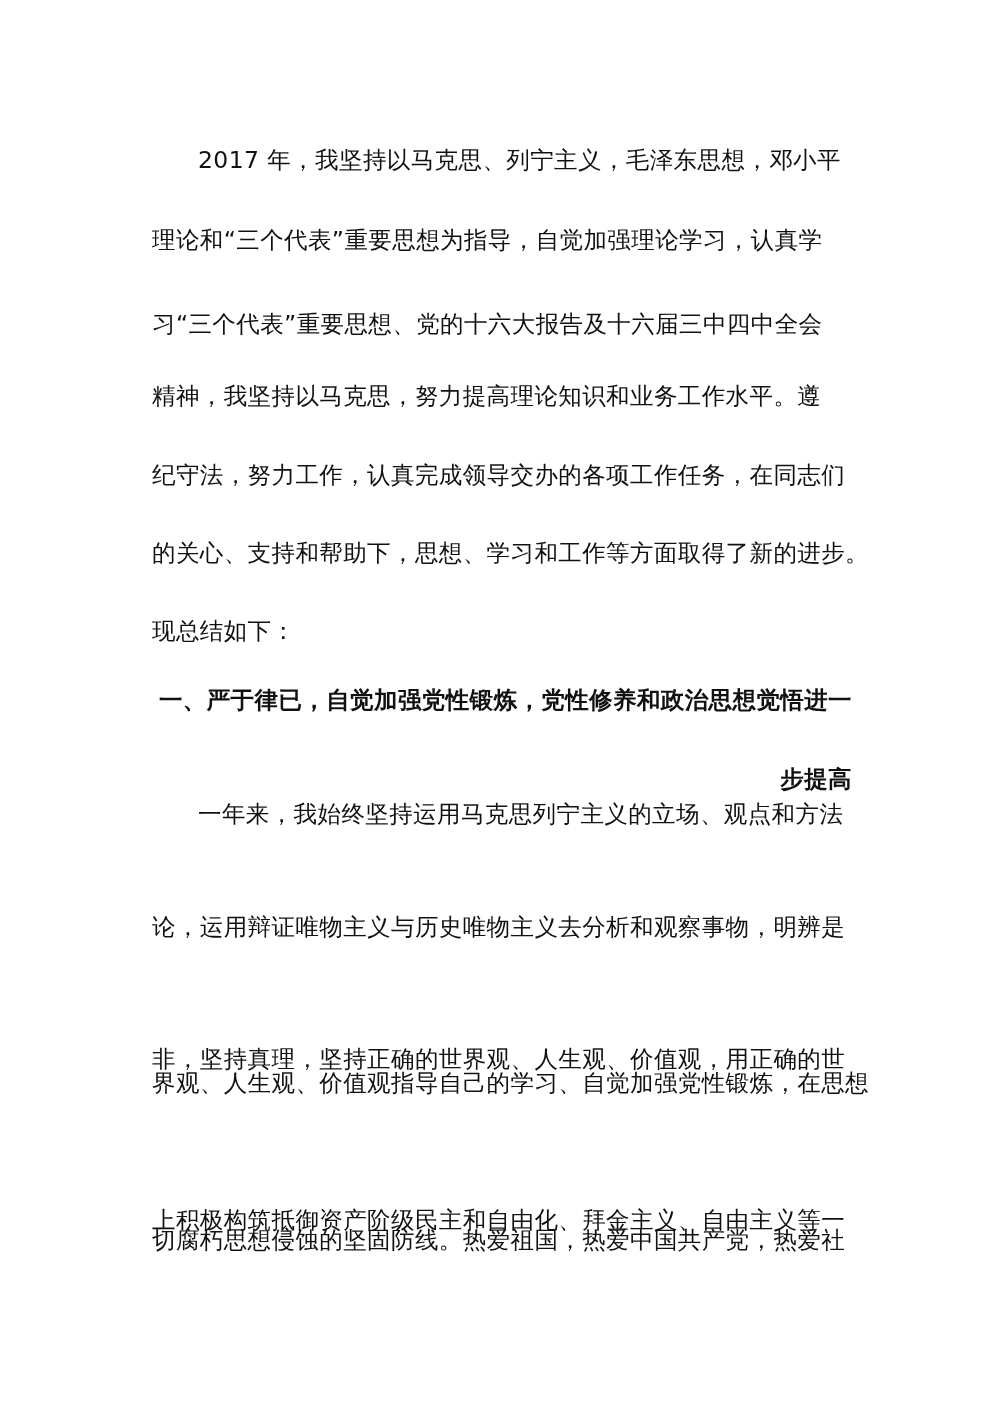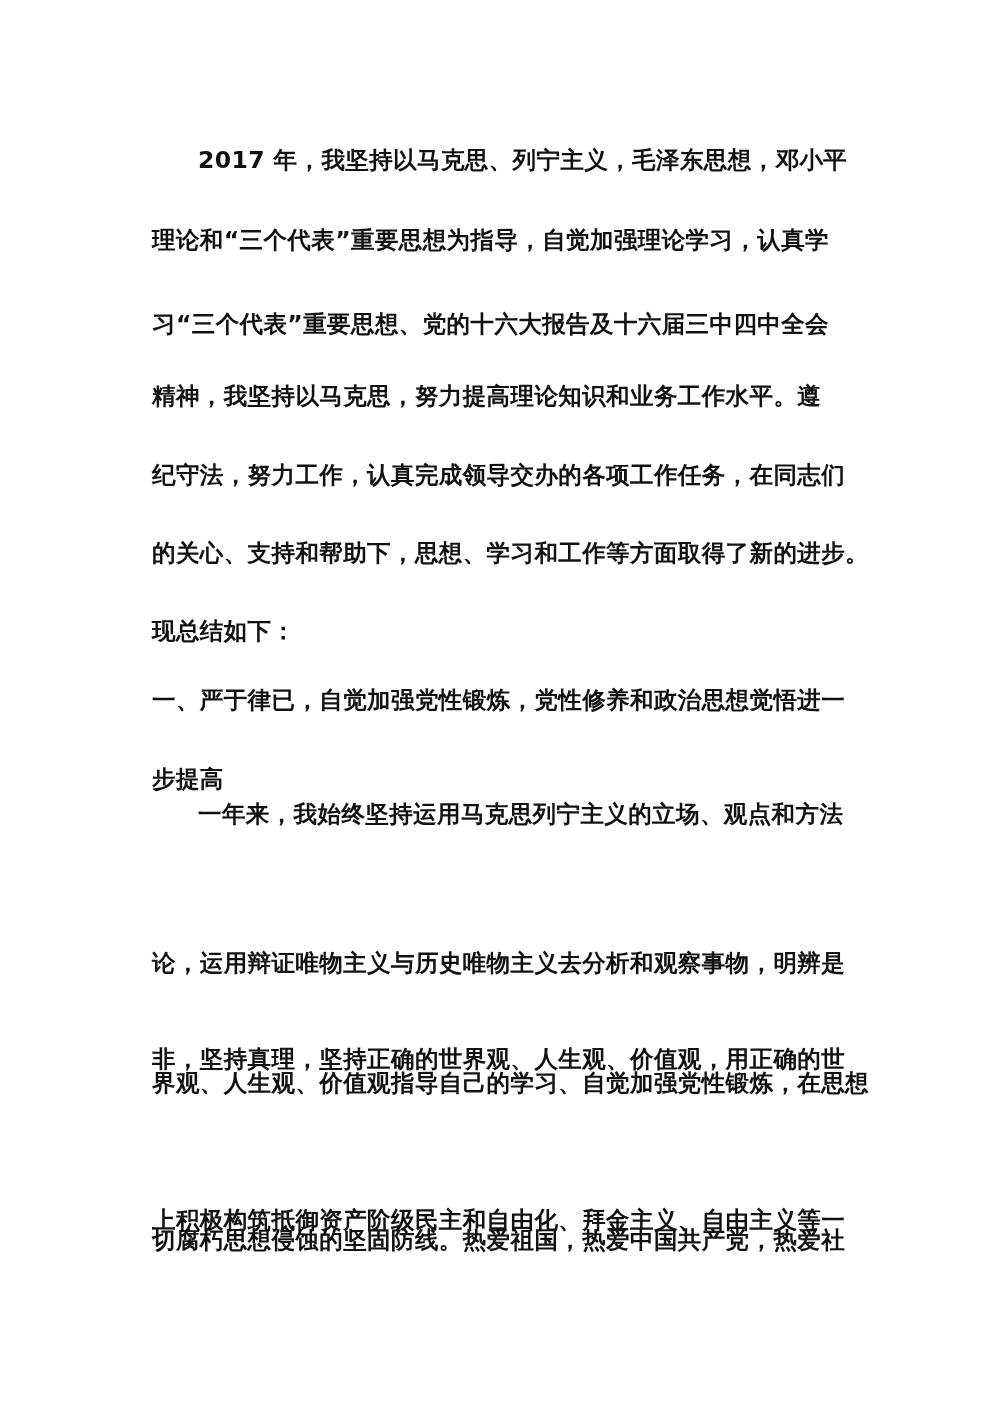--- a/index.html
+++ b/index.html
@@ -22,24 +22,23 @@
       background: #ffffff;
     }
     .line {
       position: absolute;
       left: 152px;
       width: 700px;
       font-size: 23.5px;
       line-height: 30px;
       white-space: nowrap;
       letter-spacing: 0.4px;
-      font-weight: bold;
     }
     .line.indent { left: 198px; }
-    .line.bold { font-weight: bold; }
+    .line.bold { font-weight: bold; text-align: right; }
   </style>
 </head>
 <body>
 
 <div class="page">
   <div>
     <div class="line indent" style="top:145px">2017 年，我坚持以马克思、列宁主义，毛泽东思想，邓小平</div>
     <div class="line" style="top:225px">理论和“三个代表”重要思想为指导，自觉加强理论学习，认真学</div>
     <div class="line" style="top:309px">习“三个代表”重要思想、党的十六大报告及十六届三中四中全会</div>
     <div class="line" style="top:381px">精神，我坚持以马克思，努力提高理论知识和业务工作水平。遵</div>
@@ -48,19 +47,19 @@
     <div class="line" style="top:616px">现总结如下：</div>
   </div>
 
   <div>
     <div class="line bold" style="top:685px">一、严于律已，自觉加强党性锻炼，党性修养和政治思想觉悟进一</div>
     <div class="line bold" style="top:764px">步提高</div>
   </div>
 
   <div>
     <div class="line indent" style="top:799px">一年来，我始终坚持运用马克思列宁主义的立场、观点和方法</div>
-    <div class="line" style="top:948px">论，运用辩证唯物主义与历史唯物主义去分析和观察事物，明辨是</div>
+    <div class="line" style="top:912px">论，运用辩证唯物主义与历史唯物主义去分析和观察事物，明辨是</div>
     <div class="line" style="top:1044px">非，坚持真理，坚持正确的世界观、人生观、价值观，用正确的世</div>
     <div class="line" style="top:1068px">界观、人生观、价值观指导自己的学习、自觉加强党性锻炼，在思想</div>
     <div class="line" style="top:1205px">上积极构筑抵御资产阶级民主和自由化、拜金主义、自由主义等一</div>
     <div class="line" style="top:1225px">切腐朽思想侵蚀的坚固防线。热爱祖国，热爱中国共产党，热爱社</div>
   </div>
 </div>
 
 </body></html>

